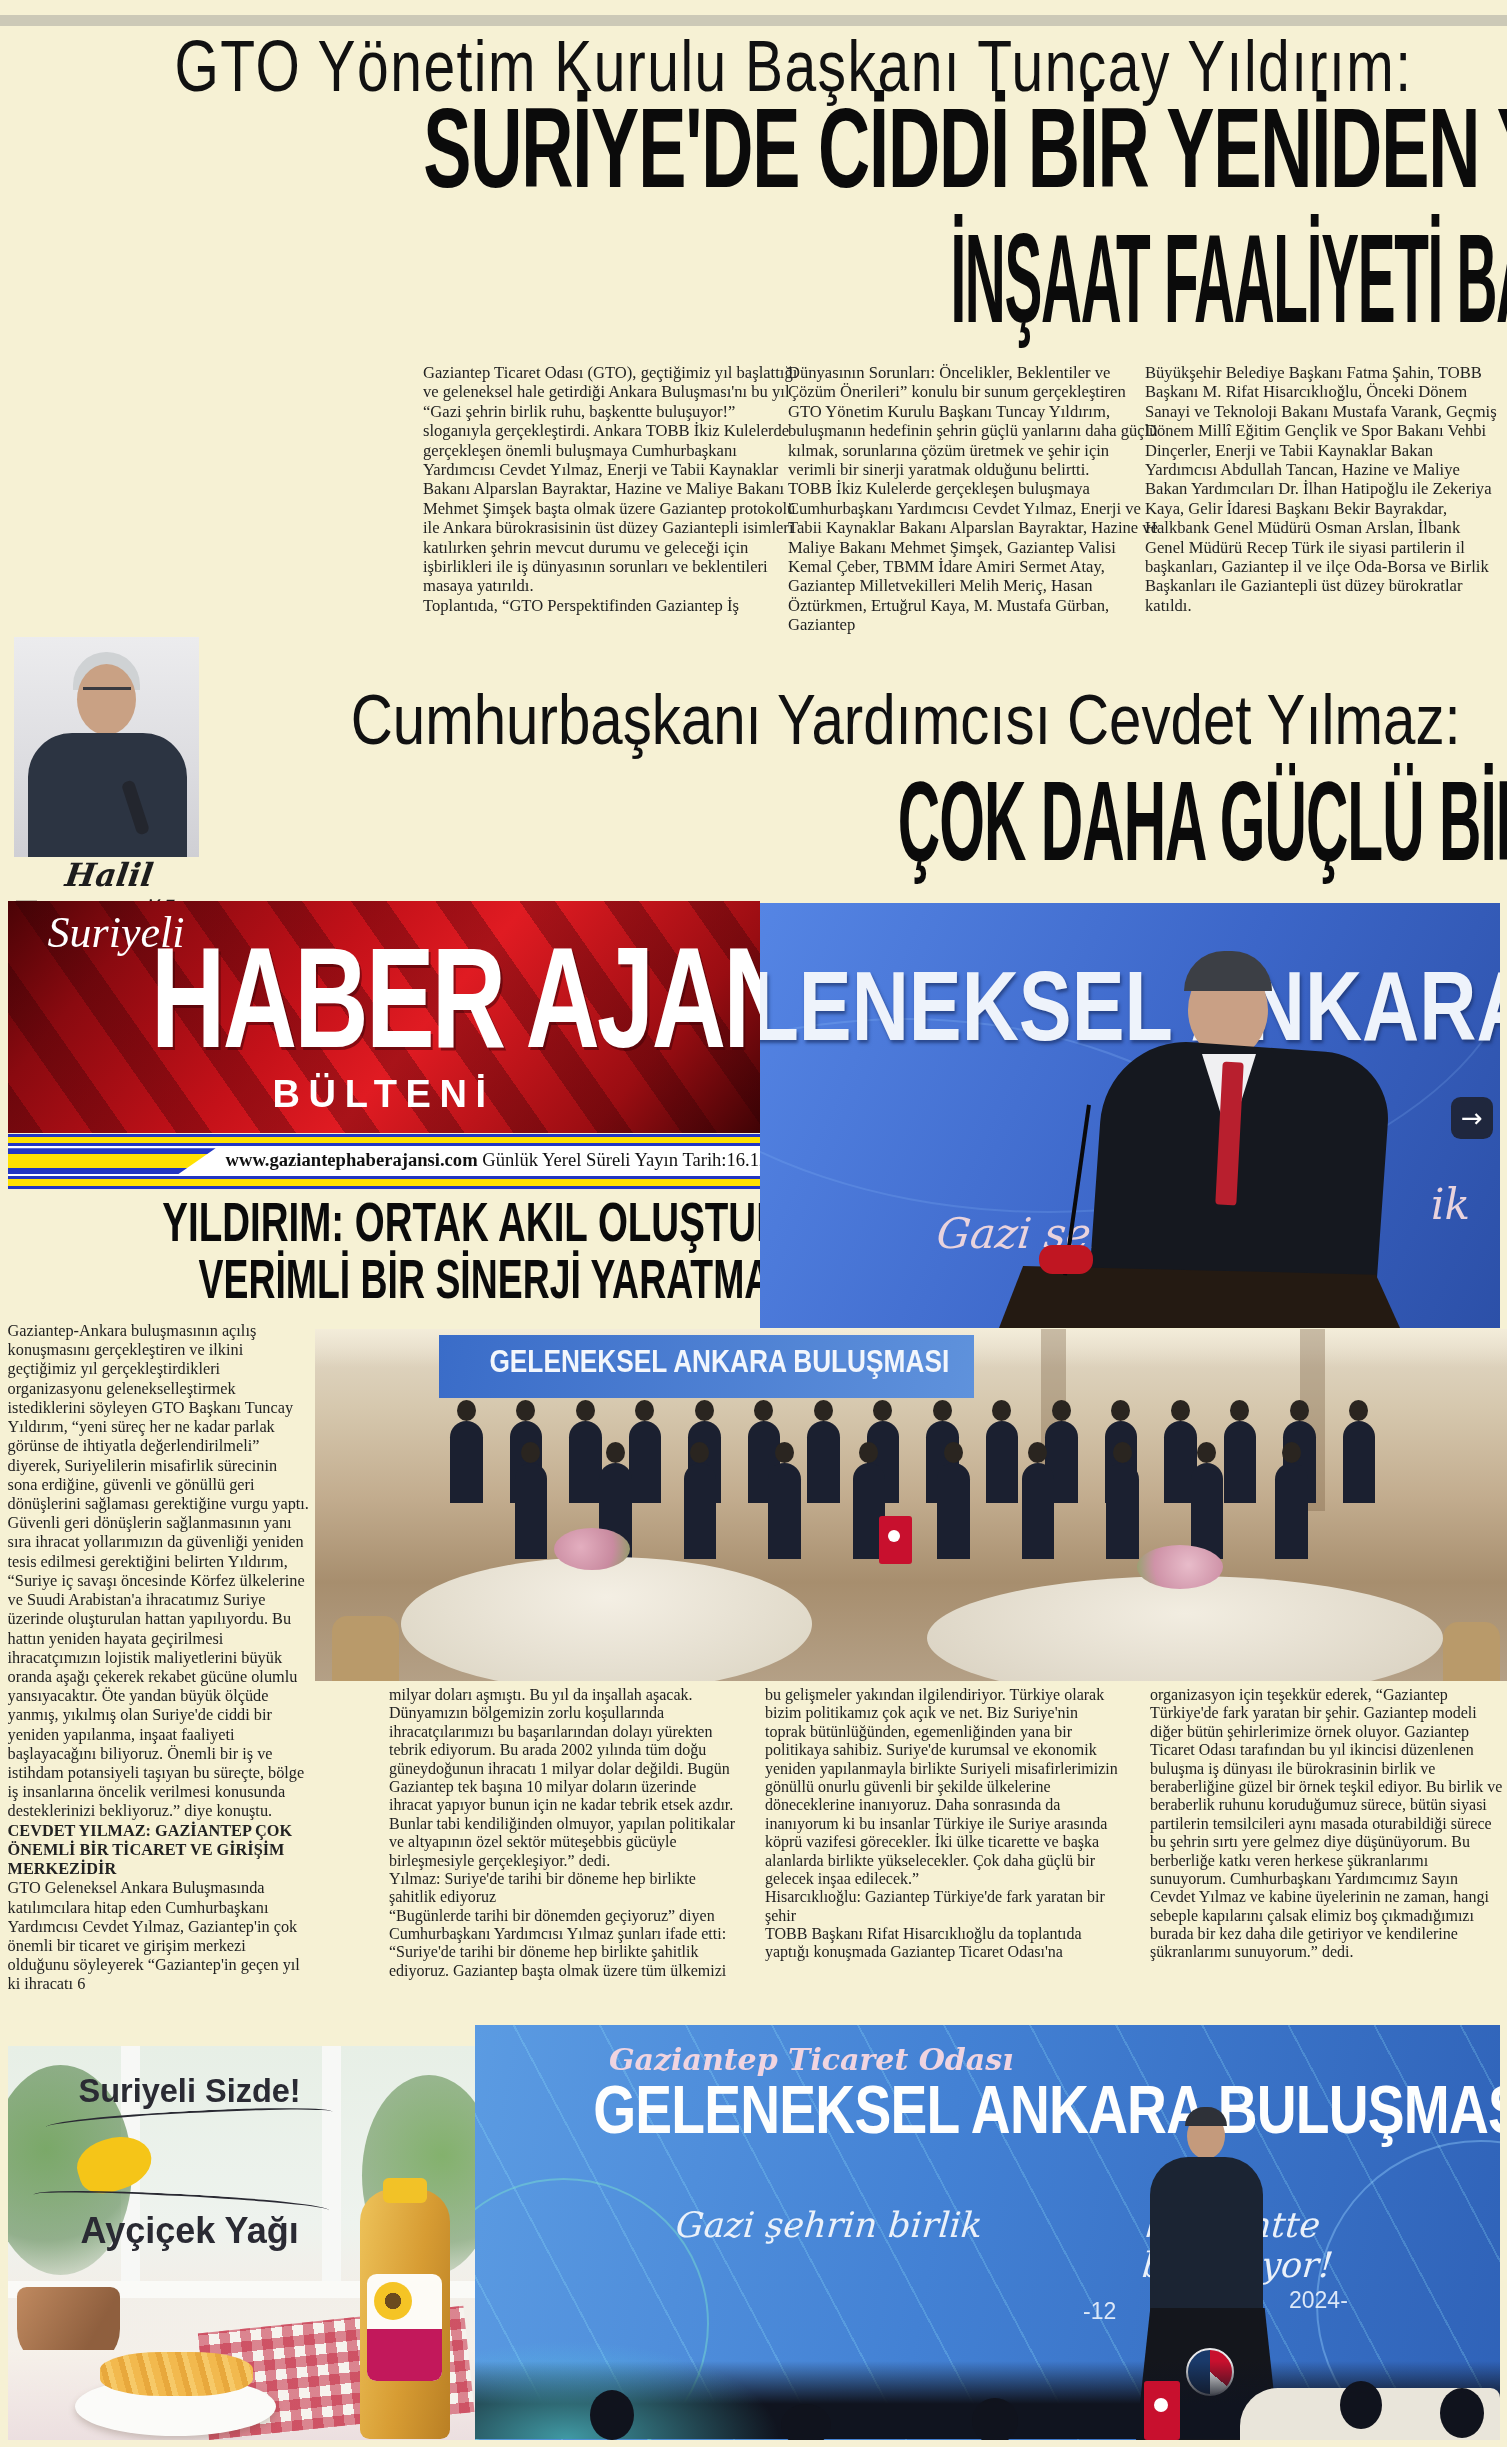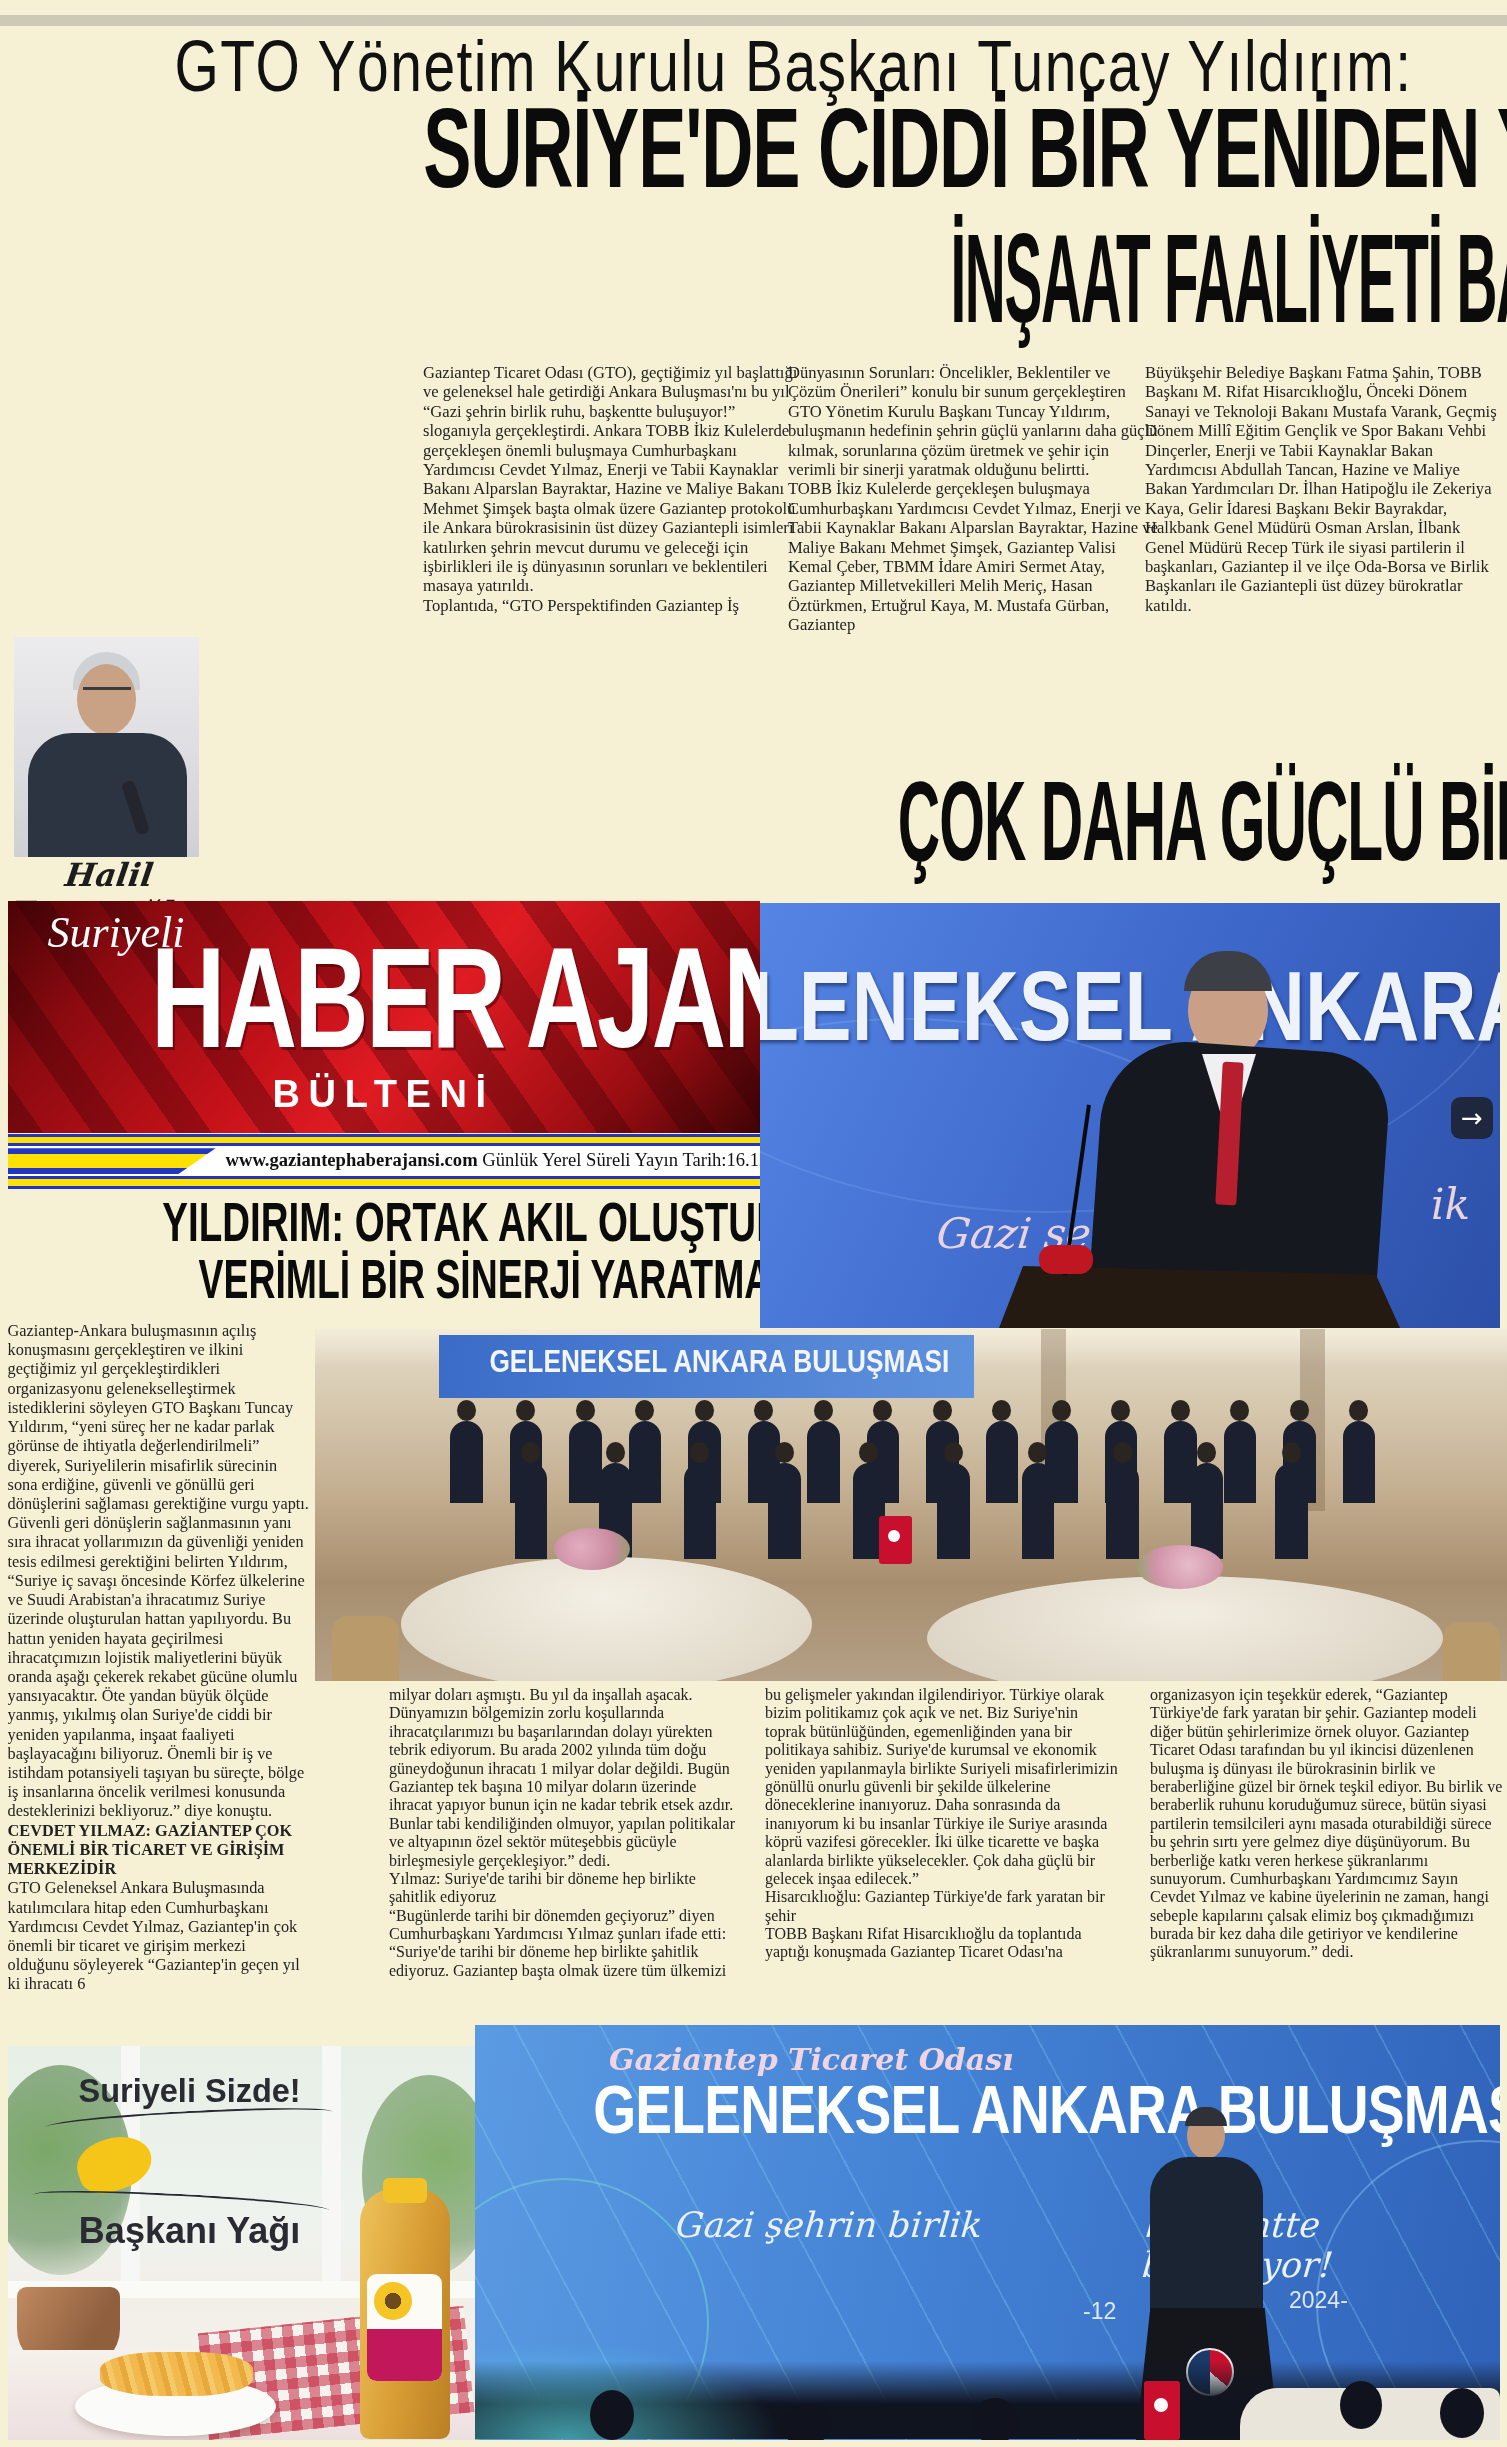--- a/index.html
+++ b/index.html
@@ -53,20 +53,23 @@
   <div class="abs cx" style="left:413px;top:216px;width:776px;">
     <span class="sq hl" style="font-size:126px;transform:scaleX(.45);letter-spacing:-2.9px;">İNŞAAT FAALİYETİ BAŞLAYACAK</span>
   </div>
 
   <div class="abs body-col" style="left:423px;top:363px;width:375px;height:315px;">Gaziantep Ticaret Odası (GTO), geçtiğimiz yıl başlattığı ve geleneksel hale getirdiği Ankara Buluşması'nı bu yıl “Gazi şehrin birlik ruhu, başkentte buluşuyor!” sloganıyla gerçekleştirdi. Ankara TOBB İkiz Kulelerde gerçekleşen önemli buluşmaya Cumhurbaşkanı Yardımcısı Cevdet Yılmaz, Enerji ve Tabii Kaynaklar Bakanı Alparslan Bayraktar, Hazine ve Maliye Bakanı Mehmet Şimşek başta olmak üzere Gaziantep protokolü ile Ankara bürokrasisinin üst düzey Gaziantepli isimleri katılırken şehrin mevcut durumu ve geleceği için işbirlikleri ile iş dünyasının sorunları ve beklentileri masaya yatırıldı.
 Toplantıda, “GTO Perspektifinden Gaziantep İş</div>
   <div class="abs body-col" style="left:788px;top:363px;width:373px;height:315px;">Dünyasının Sorunları: Öncelikler, Beklentiler ve Çözüm Önerileri” konulu bir sunum gerçekleştiren GTO Yönetim Kurulu Başkanı Tuncay Yıldırım,  buluşmanın hedefinin şehrin güçlü yanlarını daha güçlü kılmak, sorunlarına çözüm üretmek ve şehir için verimli bir sinerji yaratmak olduğunu belirtti.
 TOBB İkiz Kulelerde gerçekleşen buluşmaya Cumhurbaşkanı Yardımcısı Cevdet Yılmaz, Enerji ve Tabii Kaynaklar Bakanı Alparslan Bayraktar, Hazine ve Maliye Bakanı Mehmet Şimşek, Gaziantep Valisi Kemal Çeber, TBMM İdare Amiri Sermet Atay, Gaziantep Milletvekilleri Melih Meriç, Hasan Öztürkmen, Ertuğrul Kaya, M. Mustafa Gürban, Gaziantep</div>
   <div class="abs body-col" style="left:1145px;top:363px;width:358px;height:315px;">Büyükşehir Belediye Başkanı Fatma Şahin, TOBB Başkanı M. Rifat Hisarcıklıoğlu, Önceki Dönem Sanayi ve Teknoloji Bakanı Mustafa Varank, Geçmiş Dönem Millî Eğitim Gençlik ve Spor Bakanı Vehbi Dinçerler, Enerji ve Tabii Kaynaklar Bakan Yardımcısı Abdullah Tancan, Hazine ve Maliye Bakan Yardımcıları Dr. İlhan Hatipoğlu ile Zekeriya Kaya, Gelir İdaresi Başkanı Bekir Bayrakdar, Halkbank Genel Müdürü Osman Arslan, İlbank Genel Müdürü Recep Türk ile siyasi partilerin il başkanları, Gaziantep il ve ilçe Oda-Borsa ve Birlik Başkanları ile Gaziantepli üst düzey bürokratlar katıldı.</div>
 
+  <div class="abs cx" style="left:229px;top:684px;width:1278px;">
+    <span class="sq kick" style="font-size:71px;transform:scaleX(.82);">Cumhurbaşkanı Yardımcısı Cevdet Yılmaz:</span>
+  </div>
 
   <div class="abs cx" style="left:239px;top:765px;width:1268px;">
     <span class="sq hl" style="font-size:113px;transform:scaleX(.52);letter-spacing:-1.9px;">ÇOK DAHA GÜÇLÜ BİR GELECEK İNŞAA EDİLECEK</span>
   </div>
 
   <div class="abs photo" style="left:14.3px;top:637px;width:185px;height:220px;background:linear-gradient(180deg,#ececee 0%,#dcdce0 60%,#cfcfd4 100%);">
     <div class="abs" style="left:59px;top:15.3px;width:67px;height:38px;border-radius:33px 33px 0 0;background:#cfd2d4;"></div>
     <div class="abs" style="left:63px;top:27px;width:59px;height:71px;border-radius:50%;background:#c9a184;"></div>
     <div class="abs" style="left:69px;top:50px;width:48px;height:9.6px;border-top:3.8px solid #3a3a40;"></div>
     <div class="abs" style="left:76px;top:96px;width:32.5px;height:38px;background:#f2f2f4;clip-path:polygon(0 0,100% 0,50% 100%);"></div>
@@ -200,21 +203,21 @@
     <div class="abs" style="left:375px;top:132px;width:44px;height:25px;border-radius:5.7px;background:#f2c227;"></div>
     <div class="abs" style="left:359px;top:228px;width:75px;height:107px;border-radius:9.6px;background:#fdfbf6;overflow:hidden;">
       <div class="abs" style="left:7.6px;top:7.6px;width:38px;height:38px;border-radius:50%;background:radial-gradient(circle,#6b4a1e 0 30%,#f5c425 31% 100%);"></div>
       <div class="abs" style="left:0;top:55px;width:75px;height:52px;background:#c2185b;"></div>
     </div>
 
     <div class="abs cx" style="left:48px;top:27px;width:268px;font-family:'Liberation Sans',sans-serif;font-weight:700;font-size:32.5px;color:#2a2a33;">Suriyeli Sizde!</div>
     <hr class="abs swoosh" style="left:38px;top:57px;width:287px;transform:rotate(-3deg);">
     <div class="abs" style="left:69px;top:92px;width:75px;height:52px;border-radius:50% 60% 55% 45%;background:#f5c518;transform:rotate(-18deg);"></div>
     <hr class="abs swoosh" style="left:25px;top:140px;width:296px;transform:rotate(3deg);">
-    <div class="abs cx" style="left:48px;top:164px;width:268px;font-family:'Liberation Sans',sans-serif;font-weight:700;font-size:36px;color:#2a2a33;">Başkanı Yağı</div>
+    <div class="abs cx" style="left:48px;top:164px;width:268px;font-family:'Liberation Sans',sans-serif;font-weight:700;font-size:36px;color:#2a2a33;">Ayçiçek Yağı</div>
   </div>
 
   <div class="abs photo" style="left:475px;top:2025px;width:1025px;height:415px;background:linear-gradient(100deg,#5b9be2 0%,#4381d4 45%,#2f62b8 100%);">
     <div class="abs" style="left:0;top:0;width:1025px;height:415px;
                 background:repeating-linear-gradient(62deg,rgba(150,235,255,.22) 0 1.9px,rgba(0,0,0,0) 1.9px 76px);"></div>
     <div class="arc" style="left:-57px;top:153px;width:287px;height:287px;border-color:rgba(120,220,210,.5);"></div>
     <div class="arc" style="left:841px;top:115px;width:325px;height:325px;border-color:rgba(150,210,255,.4);"></div>
     <div class="abs scripty" style="left:134px;top:17px;font-size:30px;font-weight:700;color:#f0d4e0;">Gaziantep Ticaret Odası</div>
     <div class="abs cx" style="left:0;top:50px;width:1025px;">
       <span class="sq hl" style="font-size:69px;color:#fdfefe;transform:scaleX(.80);letter-spacing:-1px;">GELENEKSEL ANKARA BULUŞMASI</span>

